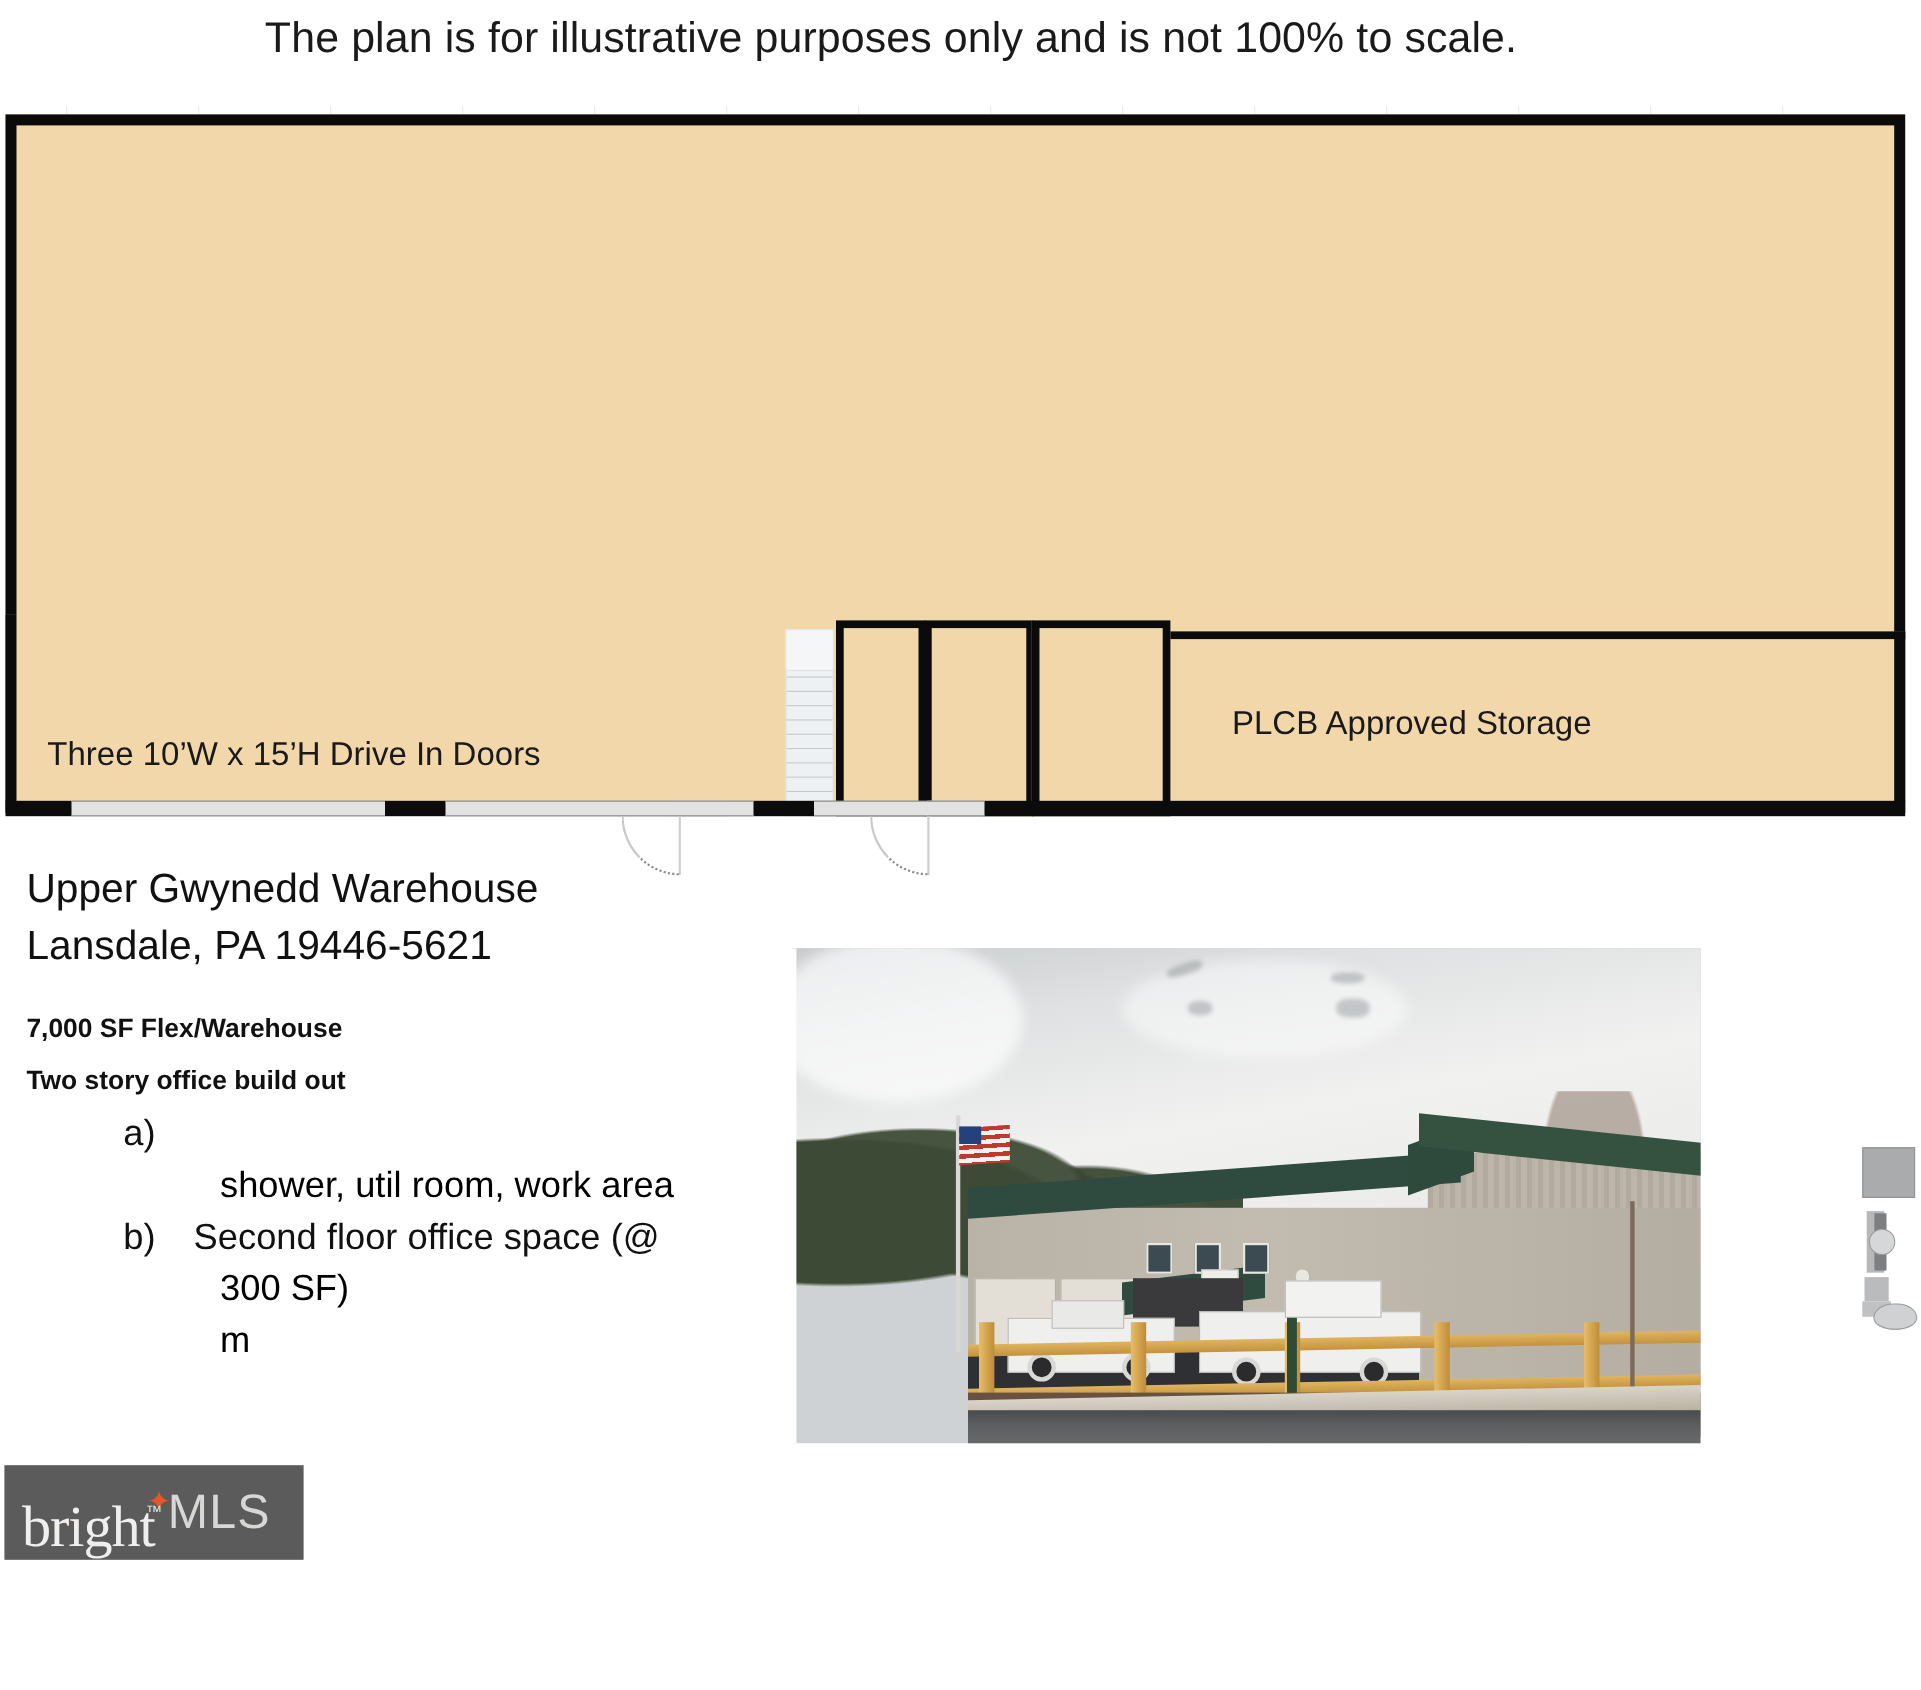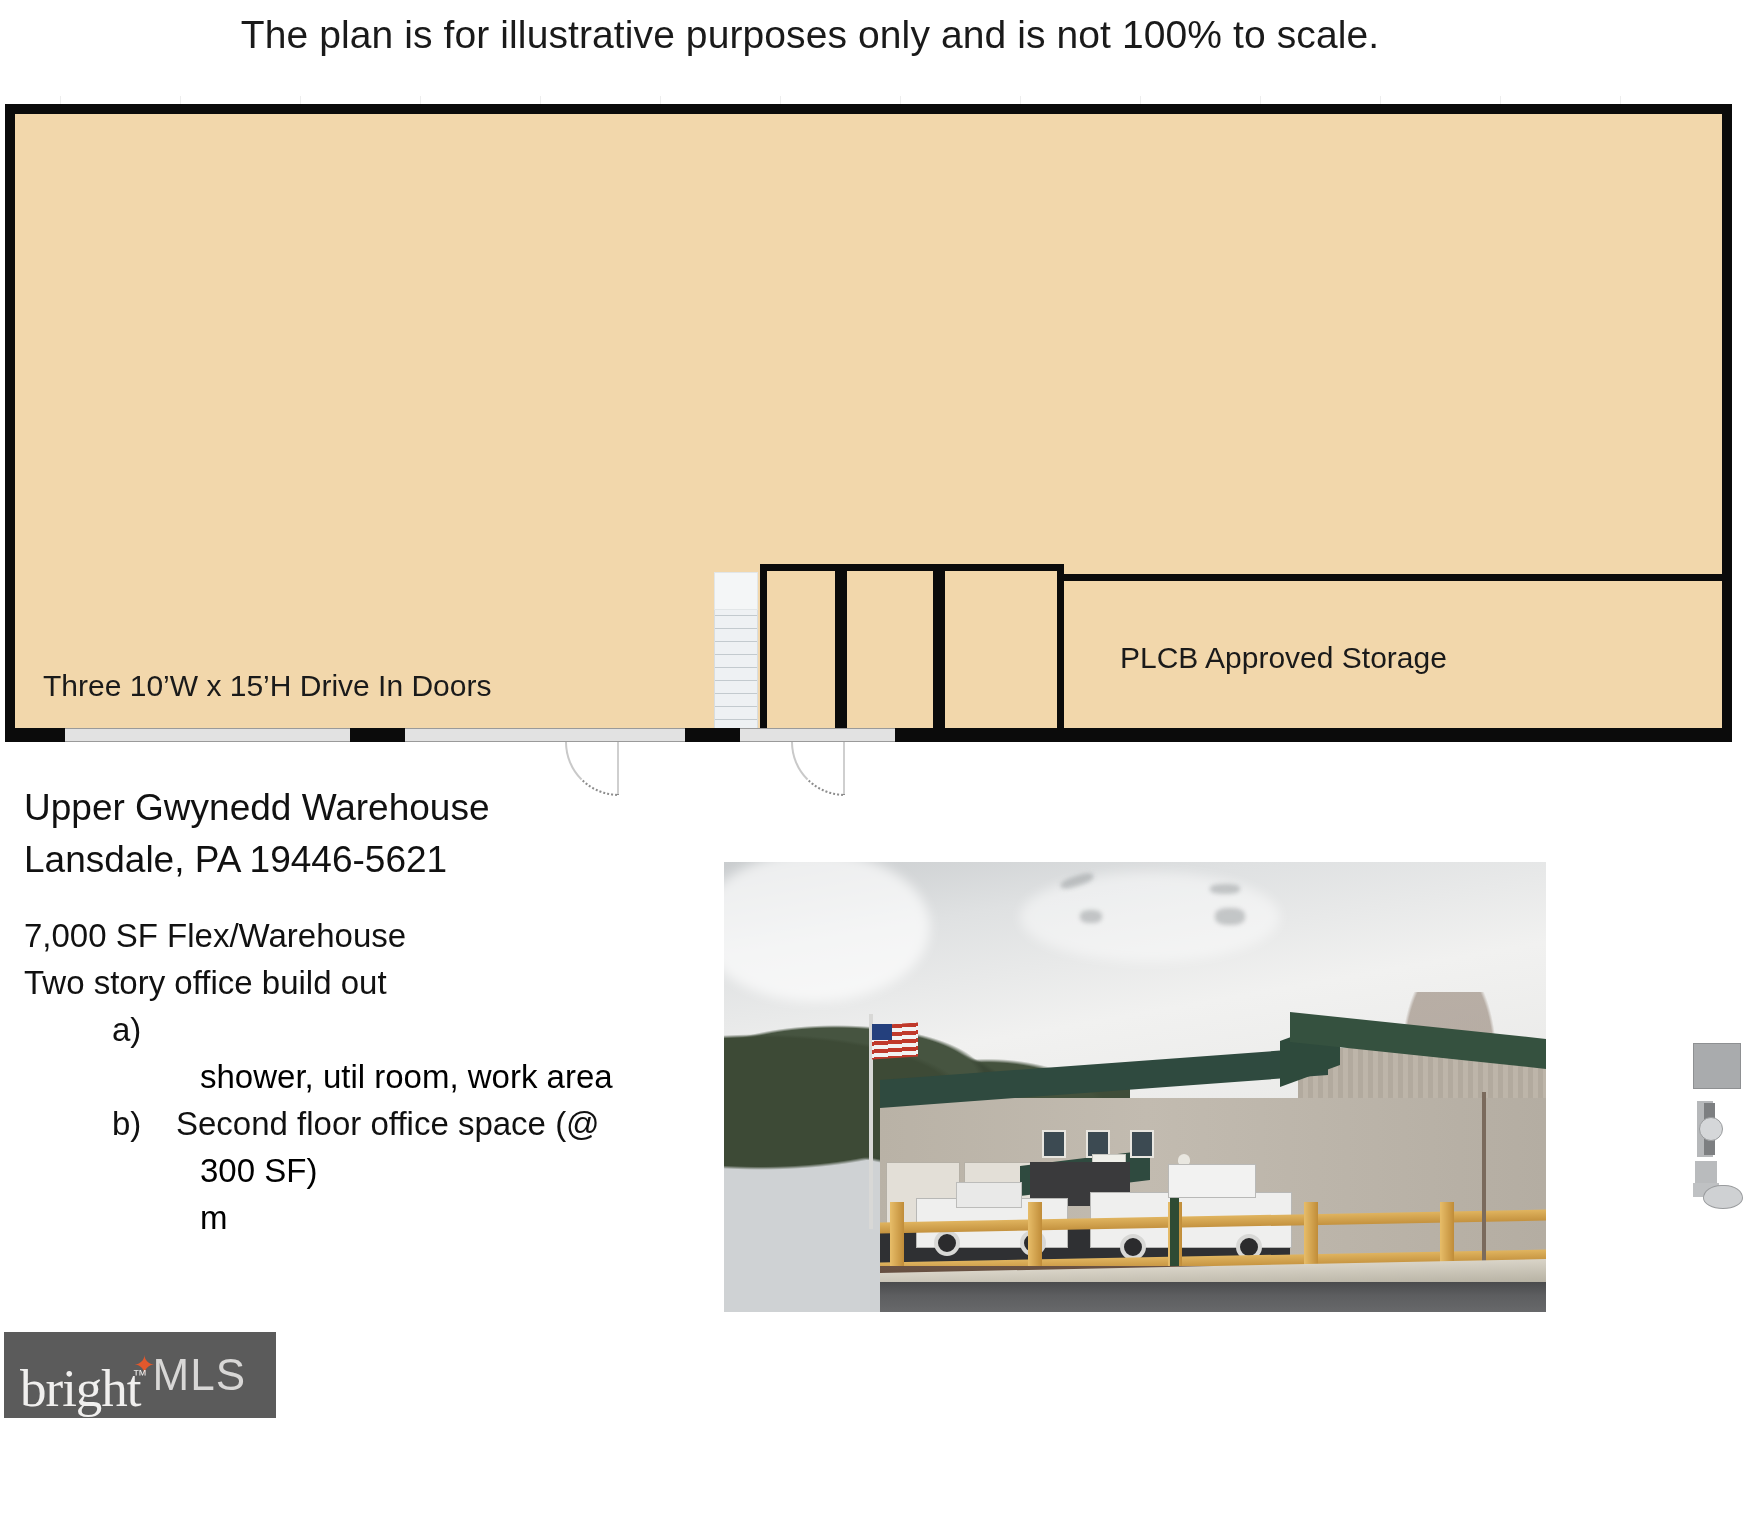--- a/index.html
+++ b/index.html
@@ -222,24 +222,25 @@
     top: 782px;
     width: 690px;
   }
   .addr-line {
     font-size: 37px;
     line-height: 52px;
     color: #111111;
     white-space: nowrap;
   }
   .spec-line {
-    font-size: 33px;
+    font-size: 24px;
     line-height: 47px;
     color: #111111;
     white-space: nowrap;
+    font-weight: bold;
   }
   #spec-block { margin-top: 26px; }
   .bullet-row {
     display: flex;
     font-size: 33px;
     line-height: 47px;
     color: #111111;
   }
   .bullet-marker {
     width: 64px;

